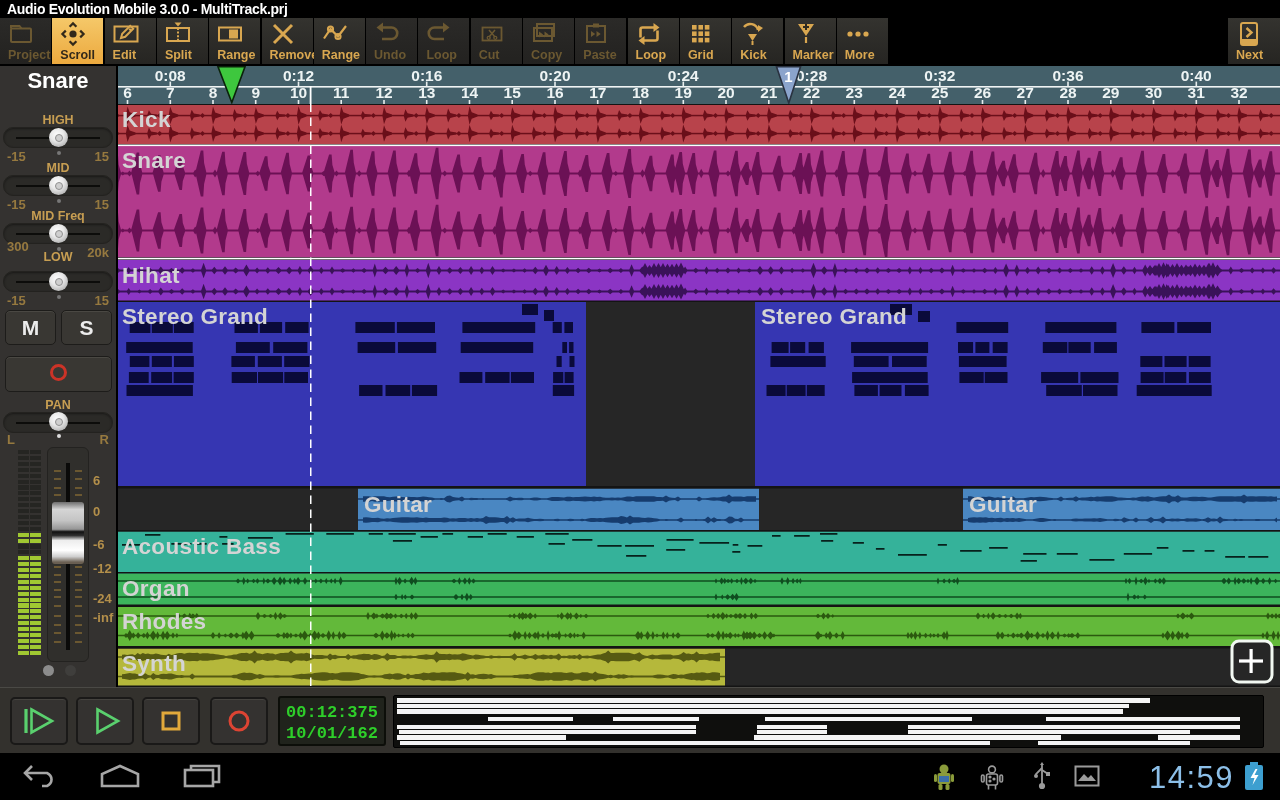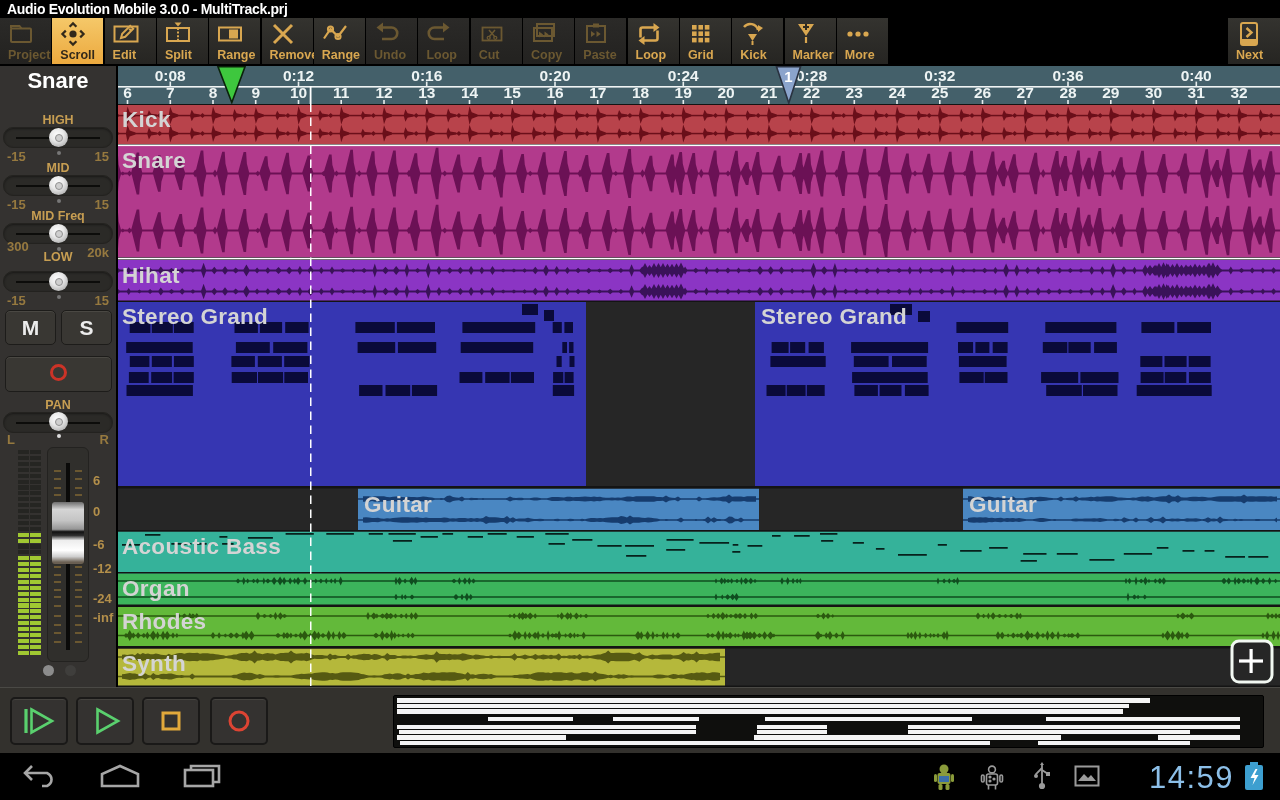--- a/index.html
+++ b/index.html
@@ -548,20 +548,21 @@
 <div class="pbtn" style="left:142px;width:58px">
       <svg width="40" height="34" viewBox="0 0 40 34">
         <rect x="12" y="9" width="16" height="16" stroke="#e2a93b" stroke-width="3" fill="none"></rect>
       </svg>
     </div>
 <div class="pbtn" style="left:210px;width:58px">
       <svg width="40" height="34" viewBox="0 0 40 34">
         <circle cx="20" cy="17" r="9" stroke="#dd4433" stroke-width="3" fill="none"></circle>
       </svg>
     </div>
+<div id="lcd">00:12:375<br>10/01/162</div>
 <div id="ovbox"></div>
     <div style="position:absolute;left:397px;top:10.3px;width:753px;height:4.4px;background:#f4f4f4"></div>
     <div style="position:absolute;left:397px;top:15.9px;width:732px;height:4.4px;background:#f4f4f4"></div>
     <div style="position:absolute;left:397px;top:21.4px;width:726px;height:4.4px;background:#f4f4f4"></div>
     <div style="position:absolute;left:488px;top:28.5px;width:85px;height:4.6px;background:#f4f4f4"></div>
     <div style="position:absolute;left:613px;top:28.5px;width:86px;height:4.6px;background:#f4f4f4"></div>
     <div style="position:absolute;left:765px;top:28.5px;width:207px;height:4.6px;background:#f4f4f4"></div>
     <div style="position:absolute;left:1046px;top:28.5px;width:194px;height:4.6px;background:#f4f4f4"></div>
     <div style="position:absolute;left:397px;top:36.5px;width:299px;height:4.5px;background:#f4f4f4"></div>
     <div style="position:absolute;left:757px;top:36.5px;width:70px;height:4.5px;background:#f4f4f4"></div>

